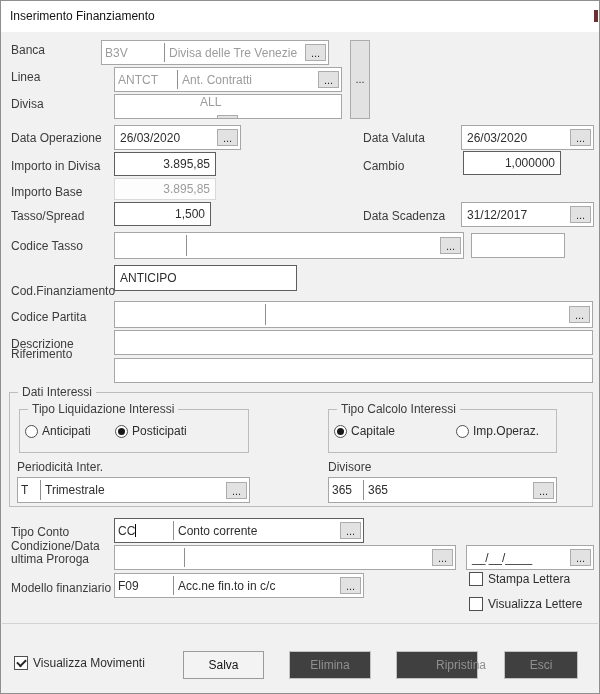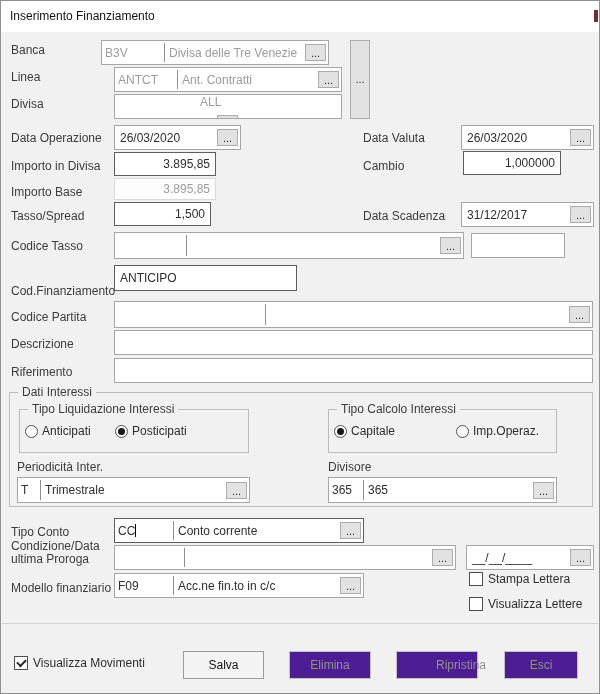--- a/index.html
+++ b/index.html
@@ -34,21 +34,21 @@
   .radio-opt{position:absolute;display:flex;align-items:center;gap:4px;white-space:nowrap;}
   .radio{flex:none;width:13px;height:13px;box-sizing:border-box;border:1px solid #4f4f4f;border-radius:50%;background:#fff;position:relative;}
   .radio.on::after{content:"";position:absolute;left:2px;top:2px;right:2px;bottom:2px;background:#181818;border-radius:50%;}
 
   .cb-row{position:absolute;display:flex;align-items:center;gap:5px;white-space:nowrap;}
   .cb{flex:none;width:14px;height:14px;box-sizing:border-box;border:1px solid #4f4f4f;background:#fff;position:relative;}
   .cb.on::after{content:"";position:absolute;left:2px;top:2px;width:7px;height:4px;
     border-left:2px solid #262626;border-bottom:2px solid #262626;transform:rotate(-45deg);}
 
   .btn{position:absolute;height:28px;box-sizing:border-box;display:flex;align-items:center;justify-content:center;
-    background:#4c1d95;border:1px solid #c2c2c2;color:#909090;}
+    background:#404040;border:1px solid #c2c2c2;color:#909090;}
   .btn.on{background:#f3f3f3;border-color:#9b9b9b;color:#141414;}
 
   .hr{position:absolute;left:1px;right:1px;height:0;border-top:1px solid #d2d2d2;}
 </style>
 </head>
 <body>
 
 <div class="window">
 
   <div class="titlebar"></div>
@@ -138,21 +138,21 @@
     <span class="sep"></span>
     <span class="desc"></span>
     <span class="browse">...</span>
   </div>
 
   <div class="lbl" style="left:10px;top:336px;">Descrizione</div>
   <div class="field" style="left:113px;top:329px;width:479px;height:25px;">
     <span class="val-l"></span>
   </div>
 
-  <div class="lbl" style="left:10px;top:364px;">Riferimento</div>
+  <div class="lbl" style="left:10px;top:346px;">Riferimento</div>
   <div class="field" style="left:113px;top:357px;width:479px;height:25px;">
     <span class="val-l"></span>
   </div>
 
   <div class="group" style="left:8px;top:391px;width:584px;height:115px;">
     <span class="group-title">Dati Interessi</span>
   </div>
 
   <div class="group" style="left:18px;top:408px;width:230px;height:44px;">
     <span class="group-title">Tipo Liquidazione Interessi</span>

